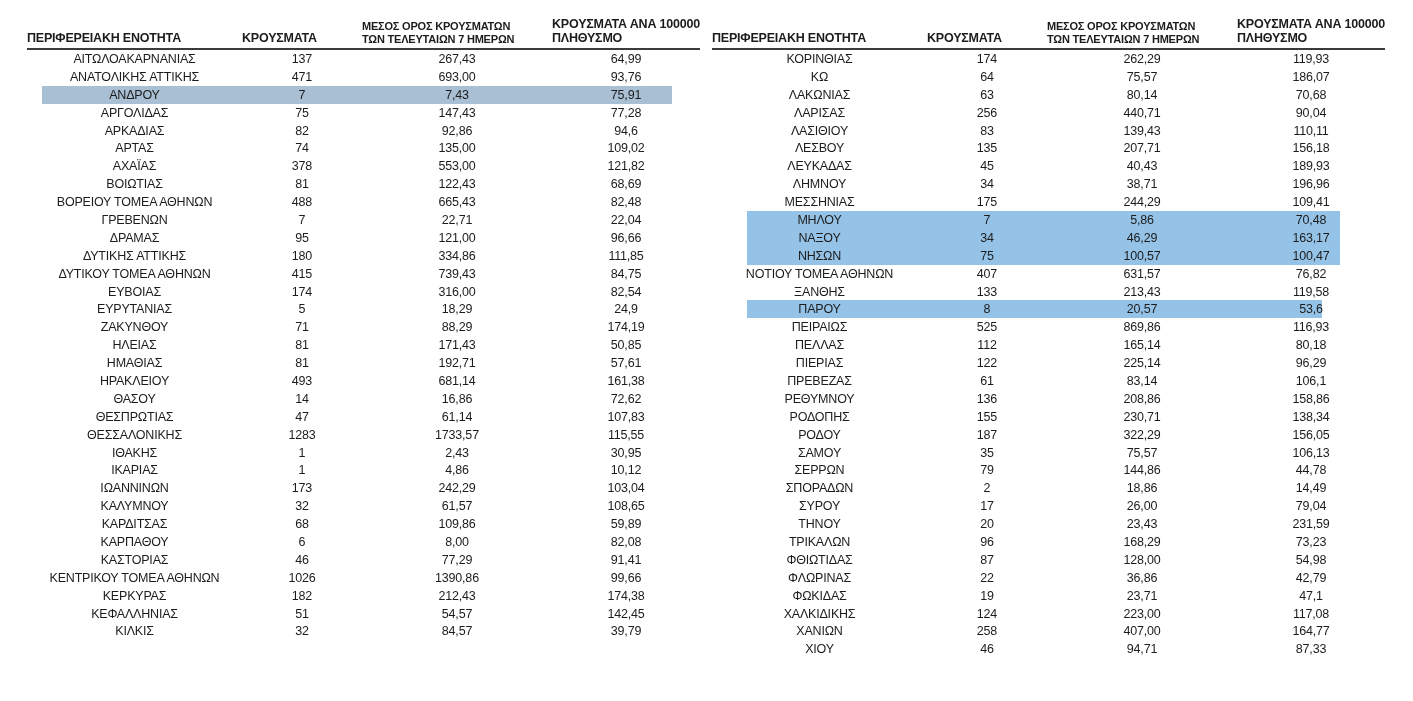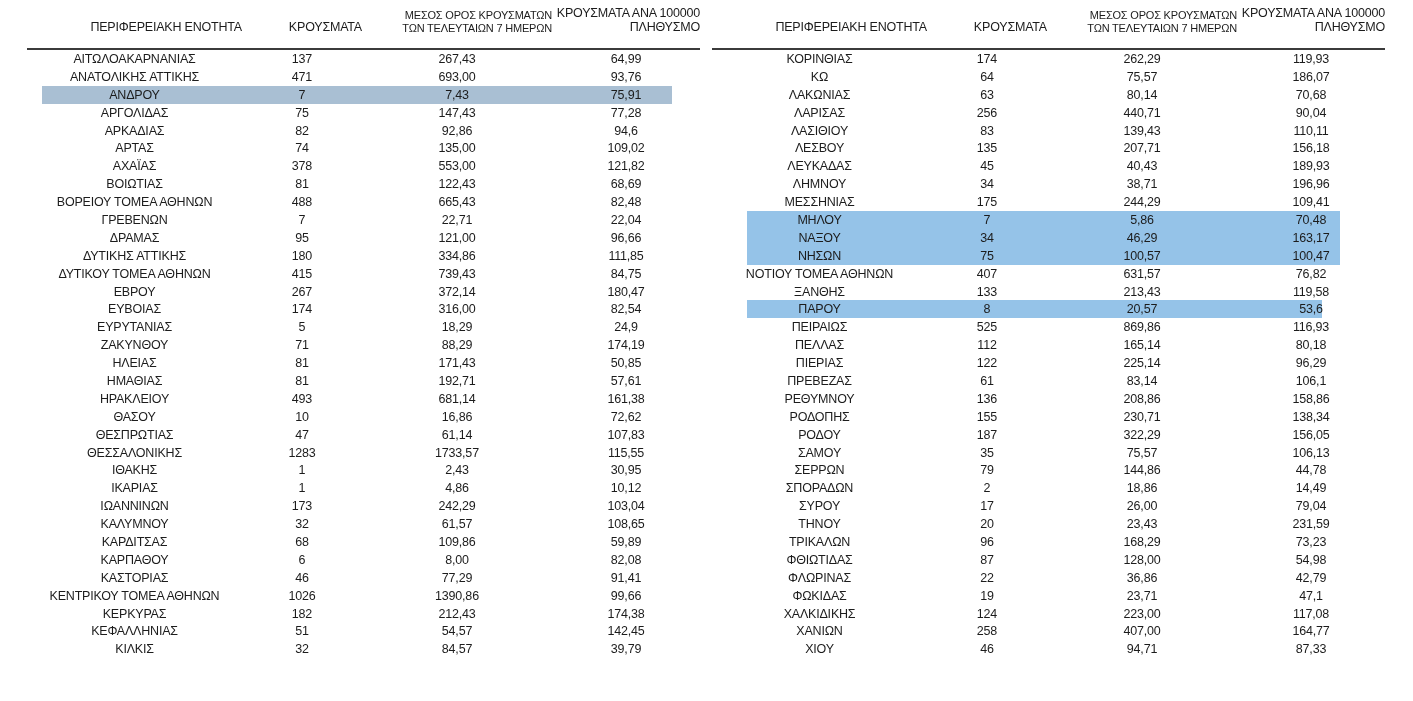--- a/index.html
+++ b/index.html
@@ -7,21 +7,21 @@
     width:1413px;height:701px;
     font-family:"Liberation Sans","DejaVu Sans",sans-serif;
     color:#1c1c1c;
     -webkit-font-smoothing:antialiased;
   }
   .page{position:relative;width:1413px;height:701px;overflow:hidden;background:#fff;}
   .rtable{position:absolute;top:10px;width:673px;}
   #table-left{left:27px;}
   #table-right{left:712px;}
   .thead{display:flex;align-items:flex-end;height:38px;border-bottom:2px solid #3b3b3b;}
-  .th{text-align:right;line-height:1.12;padding-bottom:14px;font-weight:400;letter-spacing:-0.2px;}
+  .th{text-align:left;line-height:1.12;padding-bottom:3px;font-weight:700;letter-spacing:-0.2px;}
   .th .l{display:block;}
   .th.c1{width:215px;font-size:12.5px;}
   .th.c2{width:120px;font-size:12.5px;}
   .th.c3{width:190px;font-size:11px;}
   .th.c4{width:148px;font-size:12.5px;}
   .tbody{position:relative;}
   .row{display:flex;position:relative;height:17.9px;align-items:center;}
   .cell{position:relative;z-index:1;text-align:center;font-size:12.5px;letter-spacing:-0.2px;white-space:nowrap;}
   .cell.c1{width:215px;}
   .cell.c2{width:120px;}
@@ -129,26 +129,20 @@
       <div class="cell c3">334,86</div>
       <div class="cell c4">111,85</div>
     </div>
         <div class="row">
       <div class="cell c1">ΔΥΤΙΚΟΥ ΤΟΜΕΑ ΑΘΗΝΩΝ</div>
       <div class="cell c2">415</div>
       <div class="cell c3">739,43</div>
       <div class="cell c4">84,75</div>
     </div>
         <div class="row">
-      <div class="cell c1">ΕΒΡΟΥ</div>
-      <div class="cell c2">267</div>
-      <div class="cell c3">372,14</div>
-      <div class="cell c4">180,47</div>
-    </div>
-        <div class="row">
       <div class="cell c1">ΕΥΒΟΙΑΣ</div>
       <div class="cell c2">174</div>
       <div class="cell c3">316,00</div>
       <div class="cell c4">82,54</div>
     </div>
         <div class="row">
       <div class="cell c1">ΕΥΡΥΤΑΝΙΑΣ</div>
       <div class="cell c2">5</div>
       <div class="cell c3">18,29</div>
       <div class="cell c4">24,9</div>
@@ -172,21 +166,21 @@
       <div class="cell c4">57,61</div>
     </div>
         <div class="row">
       <div class="cell c1">ΗΡΑΚΛΕΙΟΥ</div>
       <div class="cell c2">493</div>
       <div class="cell c3">681,14</div>
       <div class="cell c4">161,38</div>
     </div>
         <div class="row">
       <div class="cell c1">ΘΑΣΟΥ</div>
-      <div class="cell c2">10</div>
+      <div class="cell c2">14</div>
       <div class="cell c3">16,86</div>
       <div class="cell c4">72,62</div>
     </div>
         <div class="row">
       <div class="cell c1">ΘΕΣΠΡΩΤΙΑΣ</div>
       <div class="cell c2">47</div>
       <div class="cell c3">61,14</div>
       <div class="cell c4">107,83</div>
     </div>
         <div class="row">

